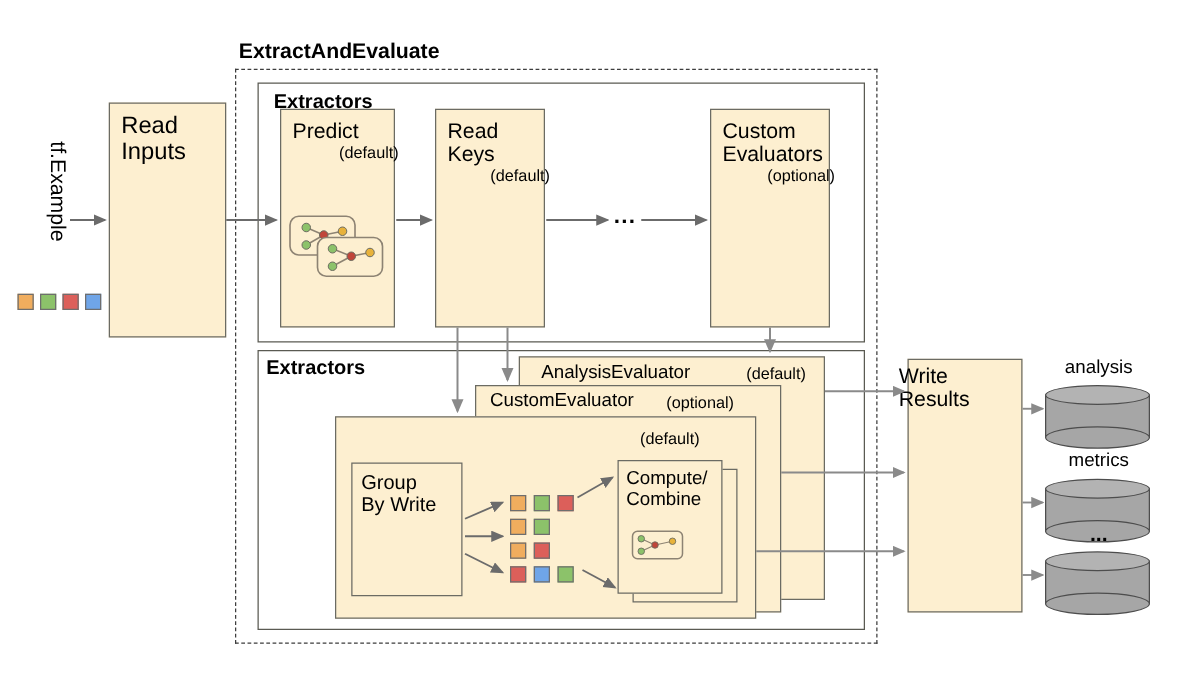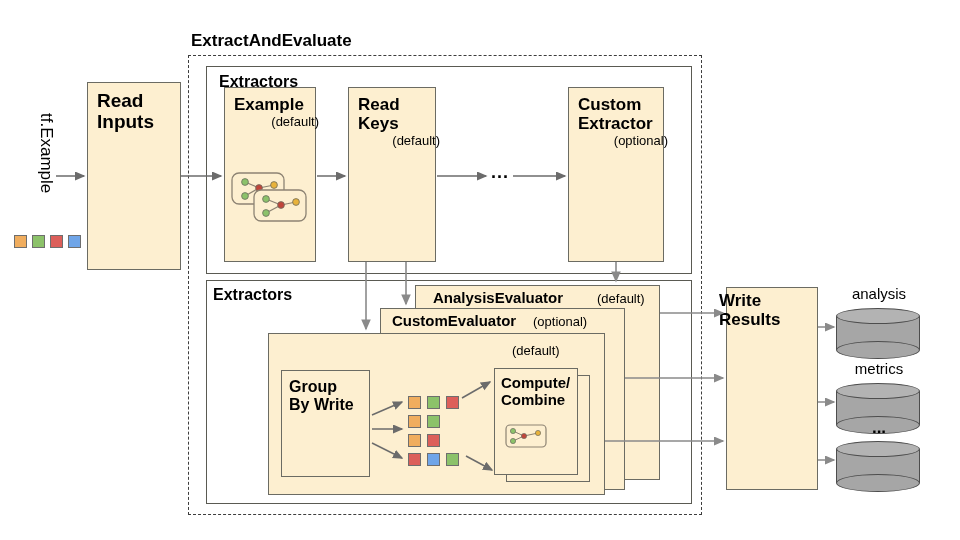--- a/index.html
+++ b/index.html
@@ -7,21 +7,21 @@
        font-family:"Liberation Sans","DejaVu Sans",sans-serif;}
   #stage{position:relative;width:960px;height:540px;background:#fff;}
 
   .box{position:absolute;box-sizing:border-box;
        background:#fdefd0;border:1.4px solid #6b6b63;}
   .plain{position:absolute;box-sizing:border-box;
          background:#ffffff;border:1.4px solid #5a5a52;}
   .dashed{position:absolute;box-sizing:border-box;background:transparent;
           border:1.6px dashed #3d3d3d;}
 
-  .lbl{position:absolute;color:#000;font-weight:bold;line-height:1.12;
+  .lbl{position:absolute;color:#000;font-weight:normal;line-height:1.12;
        white-space:pre-line;}
   .sub{font-weight:normal;text-align:right;}
 
   .hdr{position:absolute;color:#000;font-weight:bold;line-height:1.1;}
 
   .cyl{position:absolute;}
   .cap{position:absolute;left:0;top:0;width:100%;height:16px;
        background:#b3b3b3;border:1.4px solid #4d4d4d;border-radius:50%/50%;
        box-sizing:border-box;}
   .body-c{position:absolute;left:0;top:8px;width:100%;height:34px;
@@ -57,33 +57,33 @@
   <div class="lbl" style="left:97px;top:90px;width:80px;font-size:19px;">Read
 Inputs</div>
 
   <div class="hdr" style="left:191px;top:32px;font-size:17px;">ExtractAndEvaluate</div>
   <div class="dashed" style="left:188px;top:55px;width:514px;height:460px;"></div>
 
   <div class="plain" style="left:206px;top:66px;width:486px;height:208px;"></div>
   <div class="hdr" style="left:219px;top:73px;font-size:16px;">Extractors</div>
 
   <div class="box" style="left:224px;top:87px;width:92px;height:175px;"></div>
-  <div class="lbl" style="left:234px;top:95px;width:85px;font-size:17px;">Example</div>
+  <div class="lbl" style="left:234px;top:95px;width:85px;font-size:17px;">Predict</div>
   <div class="lbl sub" style="left:234px;top:115px;width:85px;font-size:13px;">(default)</div>
 
   <div class="box" style="left:348px;top:87px;width:88px;height:175px;"></div>
   <div class="lbl" style="left:358px;top:95px;width:82px;font-size:17px;">Read
 Keys</div>
   <div class="lbl sub" style="left:358px;top:134px;width:82px;font-size:13px;">(default)</div>
 
   <div class="dots" style="left:491px;top:162px;font-size:18px;">...</div>
 
   <div class="box" style="left:568px;top:87px;width:96px;height:175px;"></div>
   <div class="lbl" style="left:578px;top:95px;width:90px;font-size:17px;">Custom
-Extractor</div>
+Evaluators</div>
   <div class="lbl sub" style="left:578px;top:134px;width:90px;font-size:13px;">(optional)</div>
 
   <div class="plain" style="left:206px;top:280px;width:486px;height:224px;"></div>
   <div class="hdr" style="left:213px;top:286px;font-size:16px;">Extractors</div>
 
   <div class="box" style="left:415px;top:285px;width:245px;height:195px;"></div>
   <div class="lbl" style="left:433px;top:290px;font-size:15px;">AnalysisEvaluator</div>
   <div class="lbl sub" style="left:597px;top:292px;font-size:13px;">(default)</div>
 
   <div class="box" style="left:380px;top:308px;width:245px;height:182px;"></div>

